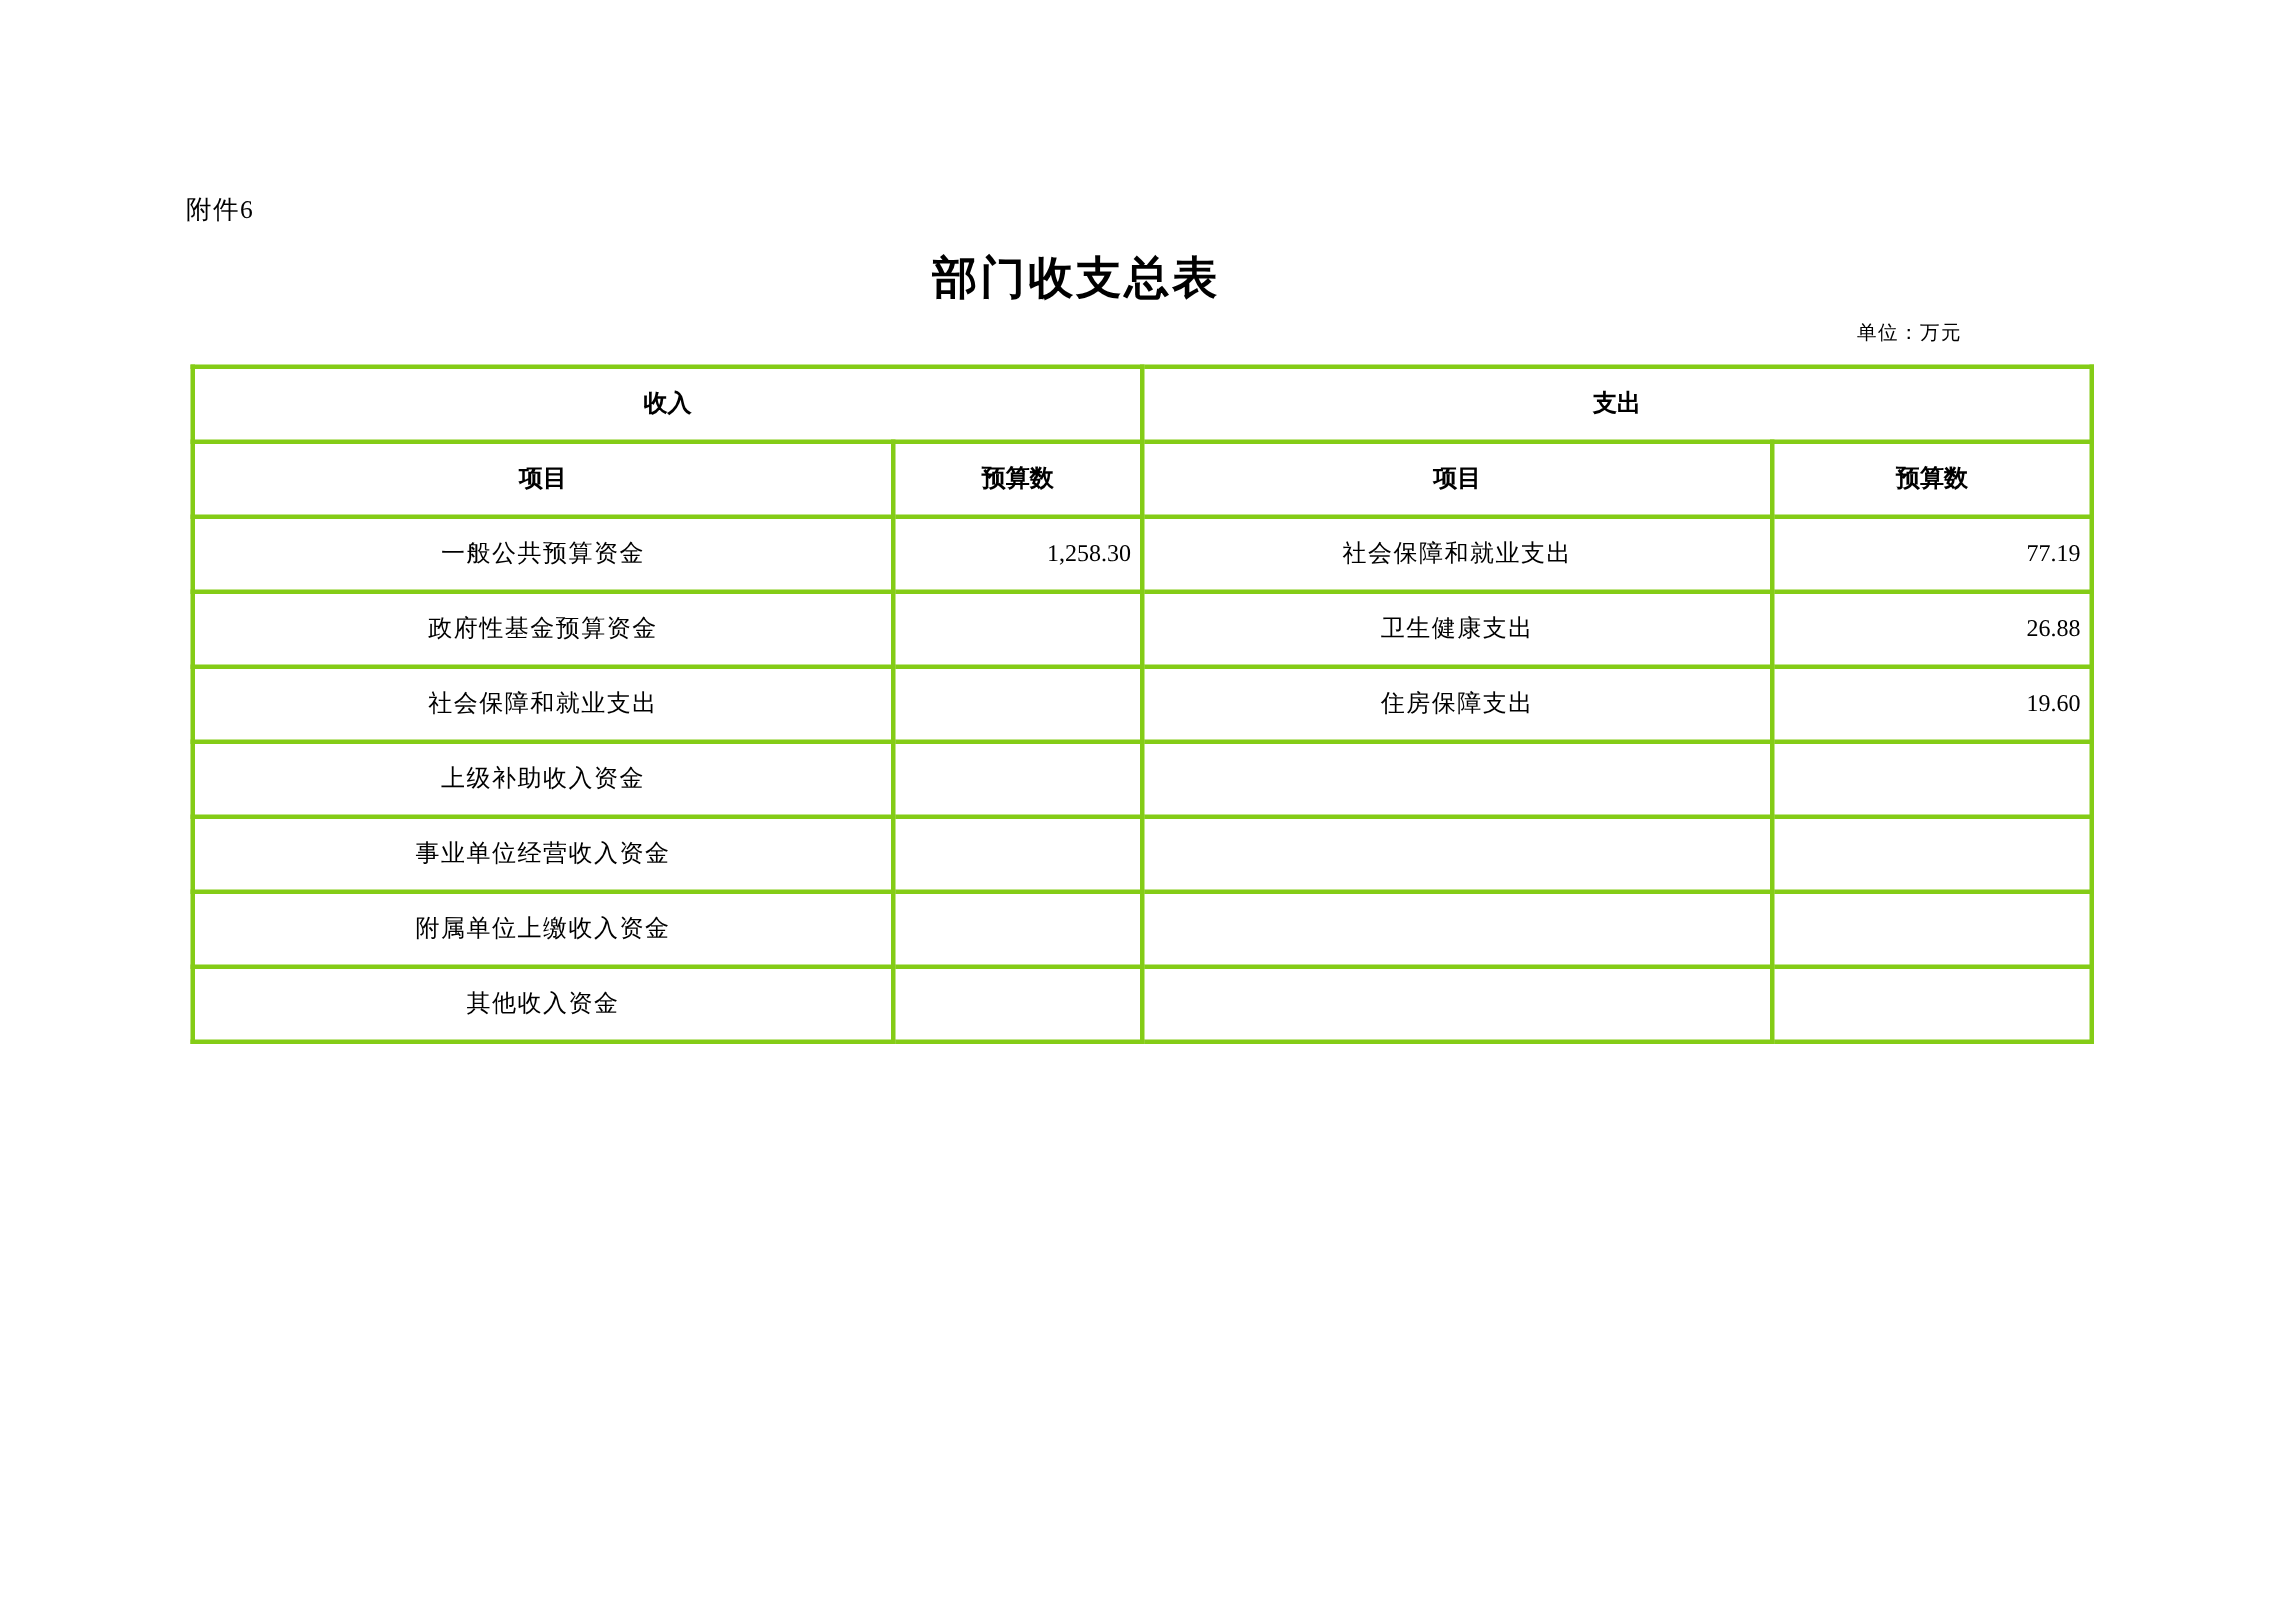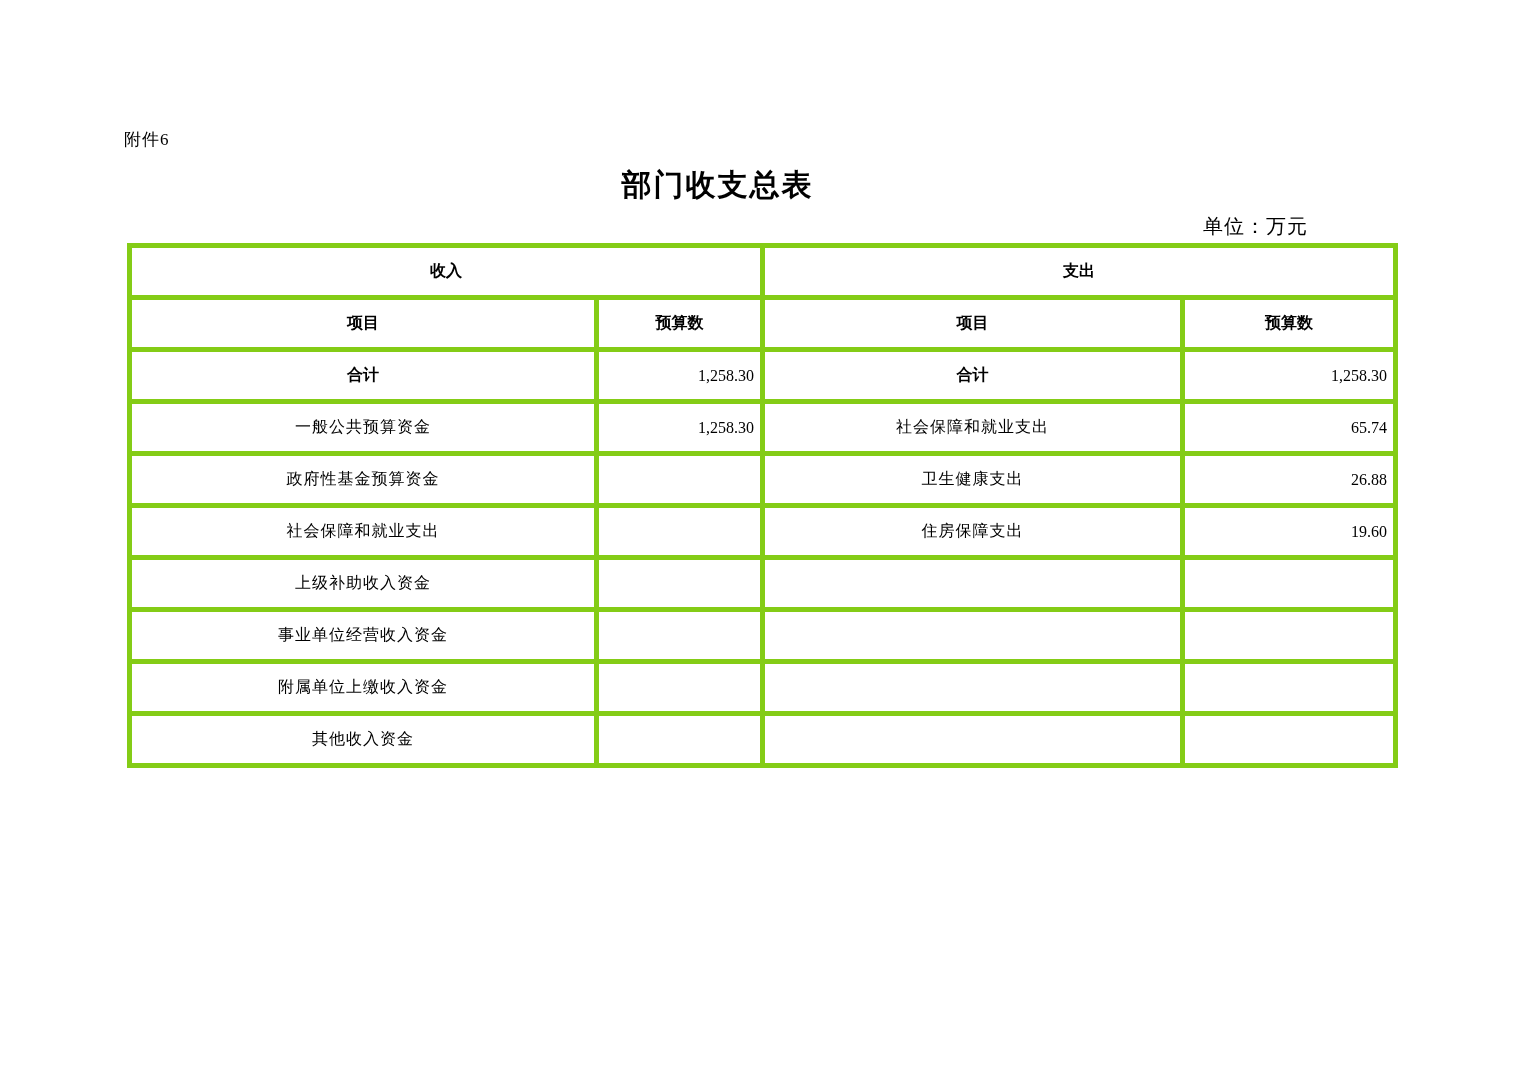--- a/index.html
+++ b/index.html
@@ -37,33 +37,33 @@
     text-align: center;
     font-size: 30px;
     font-weight: bold;
     letter-spacing: 2px;
     font-family: Liberation Mono, monospace;
   }
   .unit-note {
     position: absolute;
     right: 127px;
     top: 213px;
-    font-size: 20px;
+    font-size: 13px;
     letter-spacing: 1px;
   }
   table.budget {
     position: absolute;
     left: 127px;
     top: 243px;
     width: 1266px;
     border-collapse: collapse;
     table-layout: fixed;
   }
   table.budget td {
-    border: 5px solid #84cc16;
+    border: 3px solid #84cc16;
     font-size: 16px;
     padding: 0 6px;
     height: 47px;
     vertical-align: middle;
     font-family: "Liberation Serif", serif;
   }
   .col-item-in { width: 467px; }
   .col-amt-in  { width: 166px; }
   .col-item-ex { width: 420px; }
   .col-amt-ex  { width: 213px; }
@@ -126,32 +126,26 @@
       <tr>
         <td class="hdr-group" colspan="2">收入</td>
         <td class="hdr-group" colspan="2">支出</td>
       </tr>
       <tr>
         <td class="hdr-col">项目</td>
         <td class="hdr-col">预算数</td>
         <td class="hdr-col">项目</td>
         <td class="hdr-col">预算数</td>
       </tr>
-      <tr class="total-row">
-        <td class="total-label">合计</td>
-        <td class="num">1,258.30</td>
-        <td class="total-label">合计</td>
-        <td class="num">1,258.30</td>
-      </tr>
 
       <tr>
         <td class="txt">一般公共预算资金</td>
         <td class="num">1,258.30</td>
         <td class="txt">社会保障和就业支出</td>
-        <td class="num">65.74</td>
+        <td class="num">77.19</td>
       </tr>
       <tr>
         <td class="txt">政府性基金预算资金</td>
         <td class="num"></td>
         <td class="txt">卫生健康支出</td>
         <td class="num">26.88</td>
       </tr>
       <tr>
         <td class="txt">社会保障和就业支出</td>
         <td class="num"></td>

